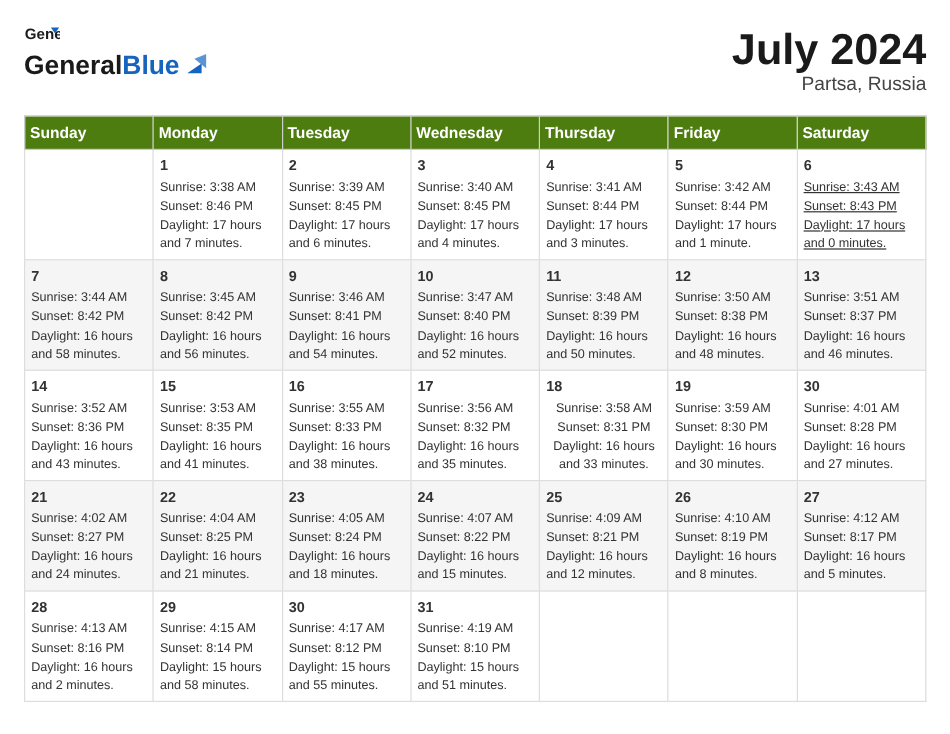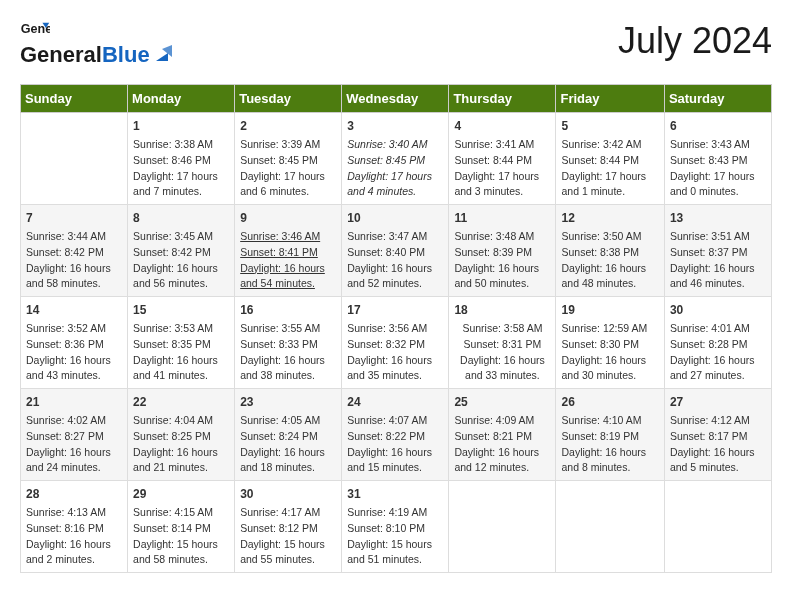--- a/index.html
+++ b/index.html
@@ -28,21 +28,21 @@
     .logo-row {
       display: flex;
       align-items: center;
       gap: 2px;
     }
     .title-block {
       text-align: right;
     }
     .main-title {
       font-size: 36px;
-      font-weight: normal;
+      font-weight: bold;
       color: #1a1a1a;
     }
     .subtitle {
       font-size: 16px;
       color: #444;
     }
     table {
       width: 100%;
       border-collapse: collapse;
       font-size: 11px;
@@ -95,20 +95,21 @@
       <span style="font-size:22px; font-weight:bold; color:#1a1a1a;">General</span>
       <span style="font-size:22px; font-weight:bold; color:#1565c0; margin-left:0px;">Blue</span>
       <svg width="20" height="20" viewBox="0 0 20 20" style="margin-left:2px;">
         <polygon points="4,16 16,8 16,16" fill="#1565c0"></polygon>
         <polygon points="10,4 20,0 20,12" fill="#1565c0" opacity="0.7"></polygon>
       </svg>
     </div>
   </div>
   <div class="title-block">
     <div class="main-title">July 2024</div>
+    <div class="subtitle">Partsa, Russia</div>
   </div>
 </div>
 
 <table>
   <thead>
     <tr>
     <th>Sunday</th>
         <th>Monday</th>
         <th>Tuesday</th>
         <th>Wednesday</th>
@@ -129,42 +130,42 @@
         </td>
         <td>
           <span class="day-number">2</span>
           <div class="day-info" style="white-space: pre-line;">Sunrise: 3:39 AM
 Sunset: 8:45 PM
 Daylight: 17 hours
 and 6 minutes.</div>
         </td>
         <td>
           <span class="day-number">3</span>
-          <div class="day-info" style="white-space: pre-line; font-style: italic;">Sunrise: 3:40 AM
+          <div class="day-info" style="white-space: pre-line;">Sunrise: 3:40 AM
 Sunset: 8:45 PM
 Daylight: 17 hours
 and 4 minutes.</div>
         </td>
         <td>
           <span class="day-number">4</span>
           <div class="day-info" style="white-space: pre-line;">Sunrise: 3:41 AM
 Sunset: 8:44 PM
 Daylight: 17 hours
 and 3 minutes.</div>
         </td>
         <td>
           <span class="day-number">5</span>
           <div class="day-info" style="white-space: pre-line;">Sunrise: 3:42 AM
 Sunset: 8:44 PM
 Daylight: 17 hours
 and 1 minute.</div>
         </td>
         <td>
           <span class="day-number">6</span>
-          <div class="day-info" style="white-space: pre-line;">Sunrise: 3:43 AM
+          <div class="day-info" style="white-space: pre-line; text-decoration: underline;">Sunrise: 3:43 AM
 Sunset: 8:43 PM
 Daylight: 17 hours
 and 0 minutes.</div>
         </td>
       </tr>
       <tr>
         <td>
           <span class="day-number">7</span>
           <div class="day-info" style="white-space: pre-line;">Sunrise: 3:44 AM
 Sunset: 8:42 PM
@@ -173,21 +174,21 @@
         </td>
         <td>
           <span class="day-number">8</span>
           <div class="day-info" style="white-space: pre-line;">Sunrise: 3:45 AM
 Sunset: 8:42 PM
 Daylight: 16 hours
 and 56 minutes.</div>
         </td>
         <td>
           <span class="day-number">9</span>
-          <div class="day-info" style="white-space: pre-line; text-decoration: underline;">Sunrise: 3:46 AM
+          <div class="day-info" style="white-space: pre-line;">Sunrise: 3:46 AM
 Sunset: 8:41 PM
 Daylight: 16 hours
 and 54 minutes.</div>
         </td>
         <td>
           <span class="day-number">10</span>
           <div class="day-info" style="white-space: pre-line;">Sunrise: 3:47 AM
 Sunset: 8:40 PM
 Daylight: 16 hours
 and 52 minutes.</div>
@@ -245,21 +246,21 @@
         </td>
         <td>
           <span class="day-number">18</span>
           <div class="day-info" style="white-space: pre-line; text-align: center;">Sunrise: 3:58 AM
 Sunset: 8:31 PM
 Daylight: 16 hours
 and 33 minutes.</div>
         </td>
         <td>
           <span class="day-number">19</span>
-          <div class="day-info" style="white-space: pre-line;">Sunrise: 12:59 AM
+          <div class="day-info" style="white-space: pre-line;">Sunrise: 3:59 AM
 Sunset: 8:30 PM
 Daylight: 16 hours
 and 30 minutes.</div>
         </td>
         <td>
           <span class="day-number">30</span>
           <div class="day-info" style="white-space: pre-line;">Sunrise: 4:01 AM
 Sunset: 8:28 PM
 Daylight: 16 hours
 and 27 minutes.</div>

